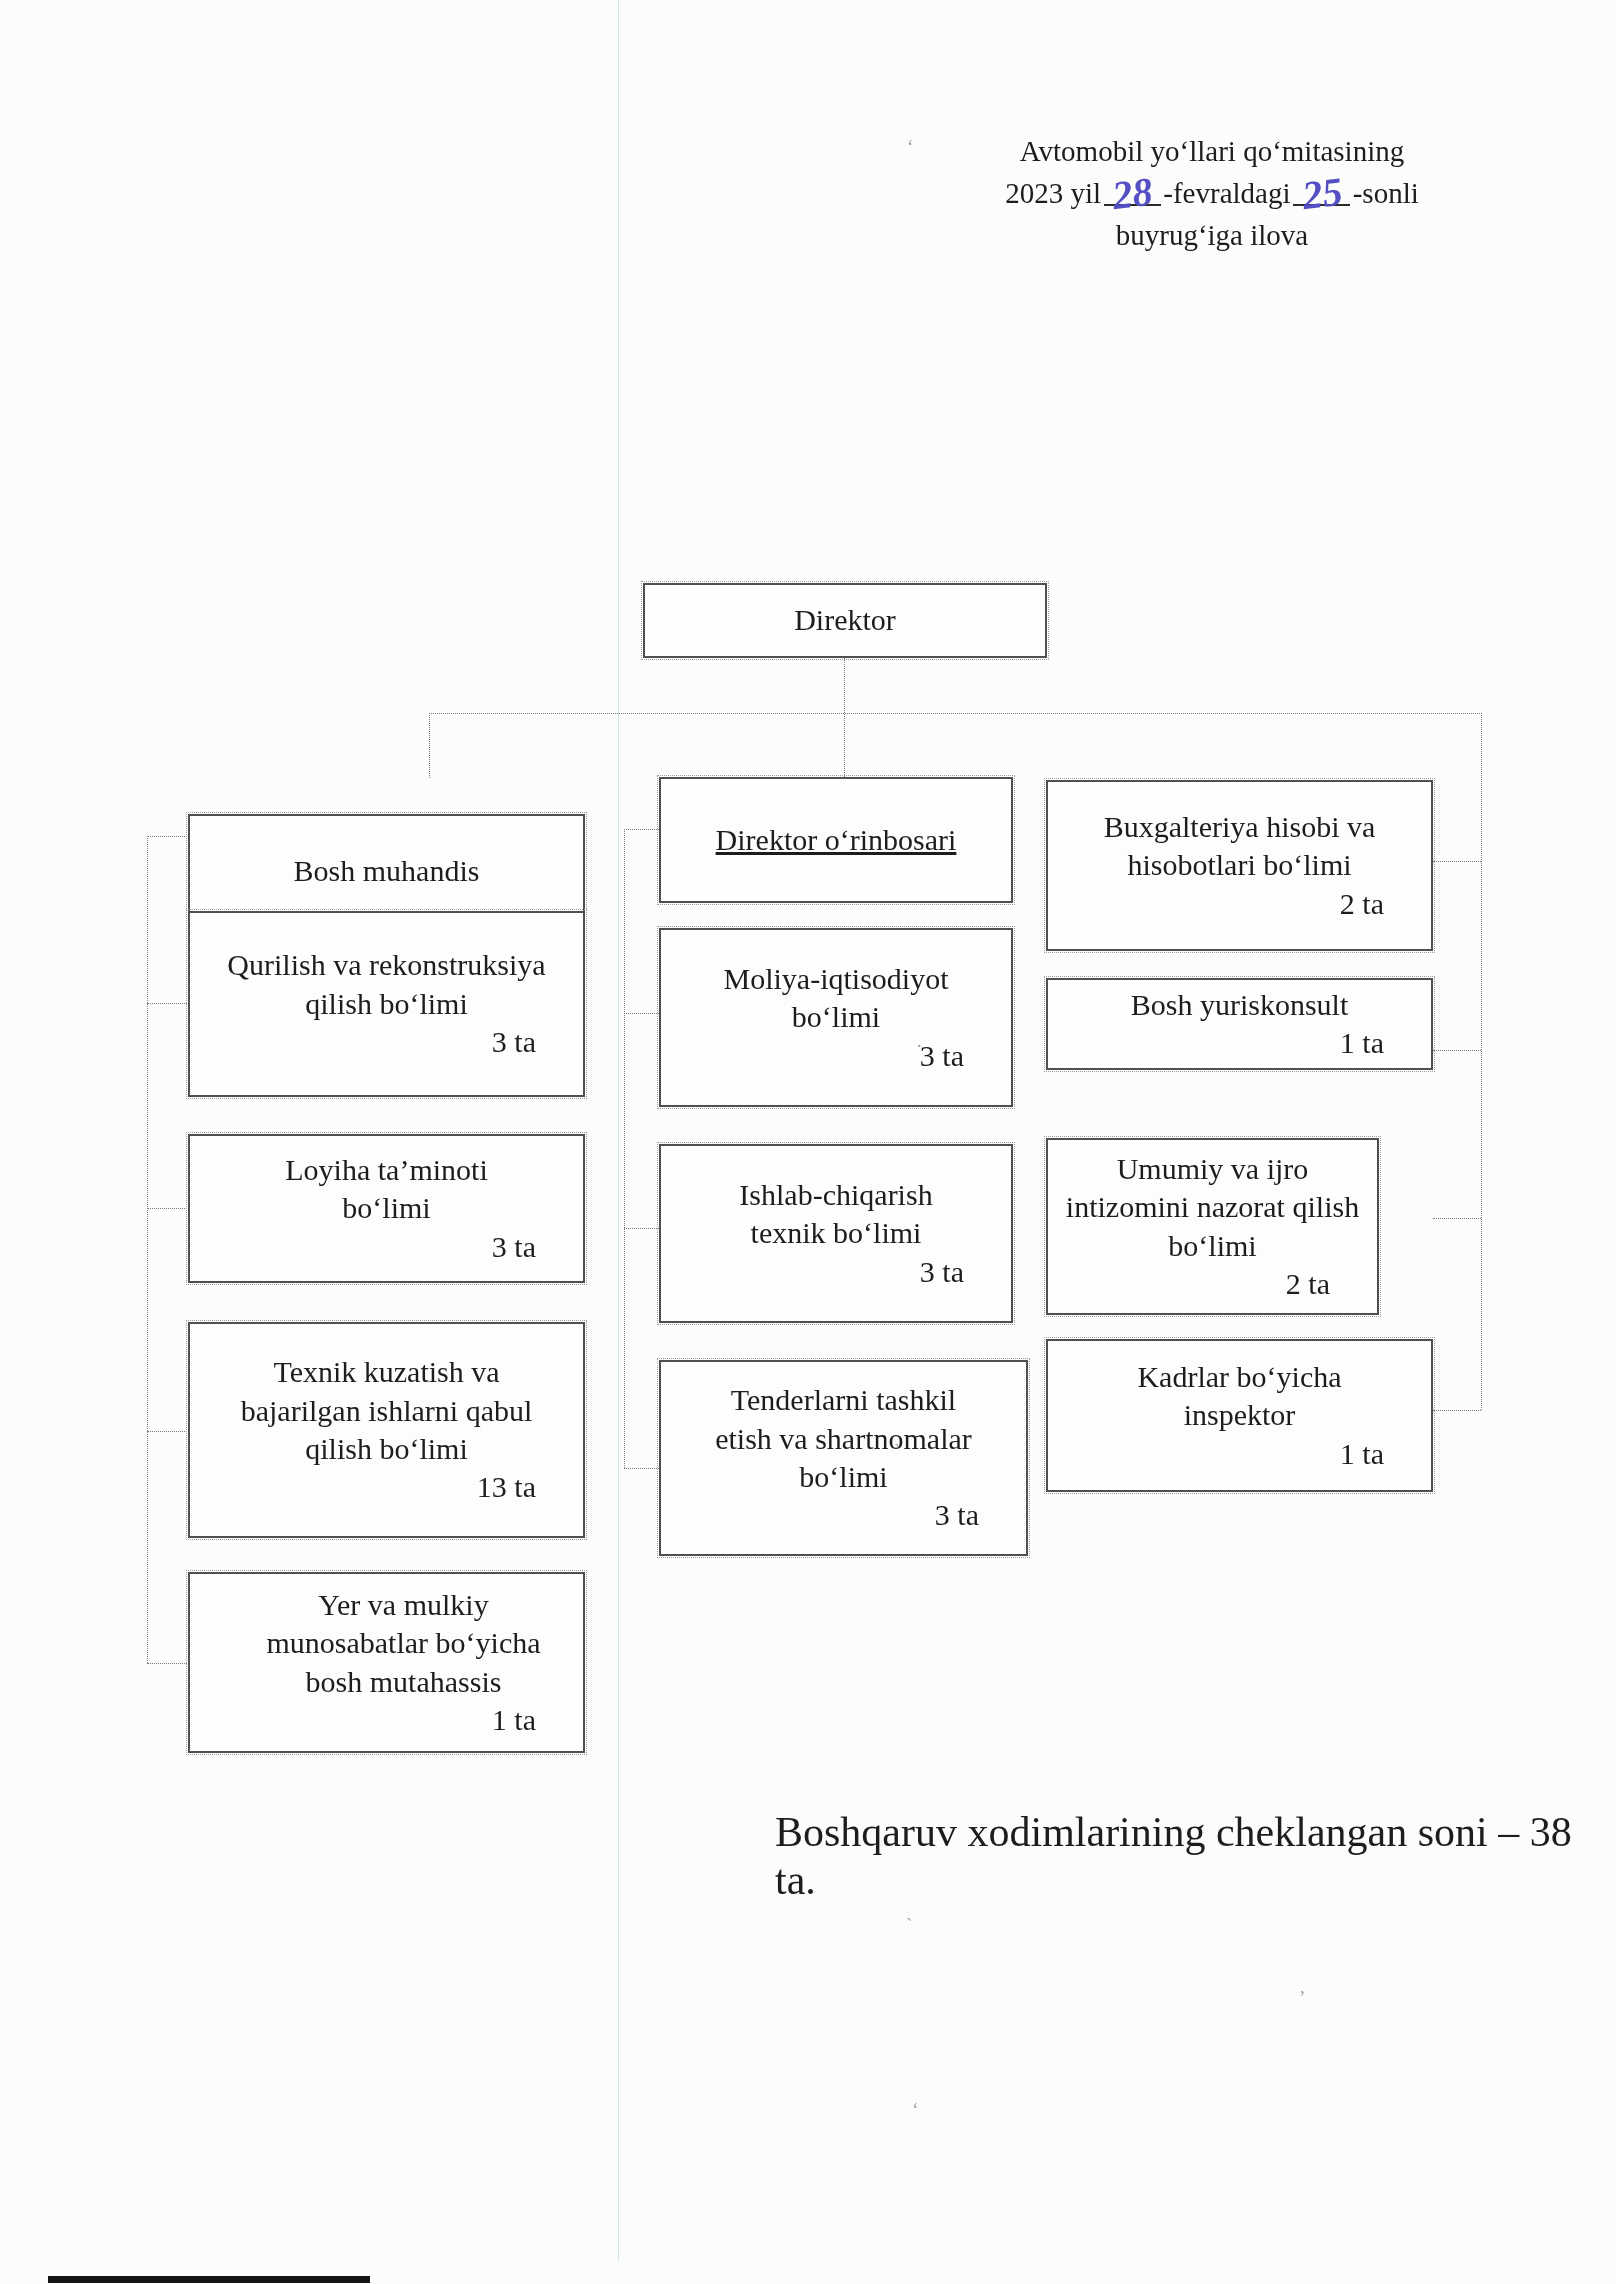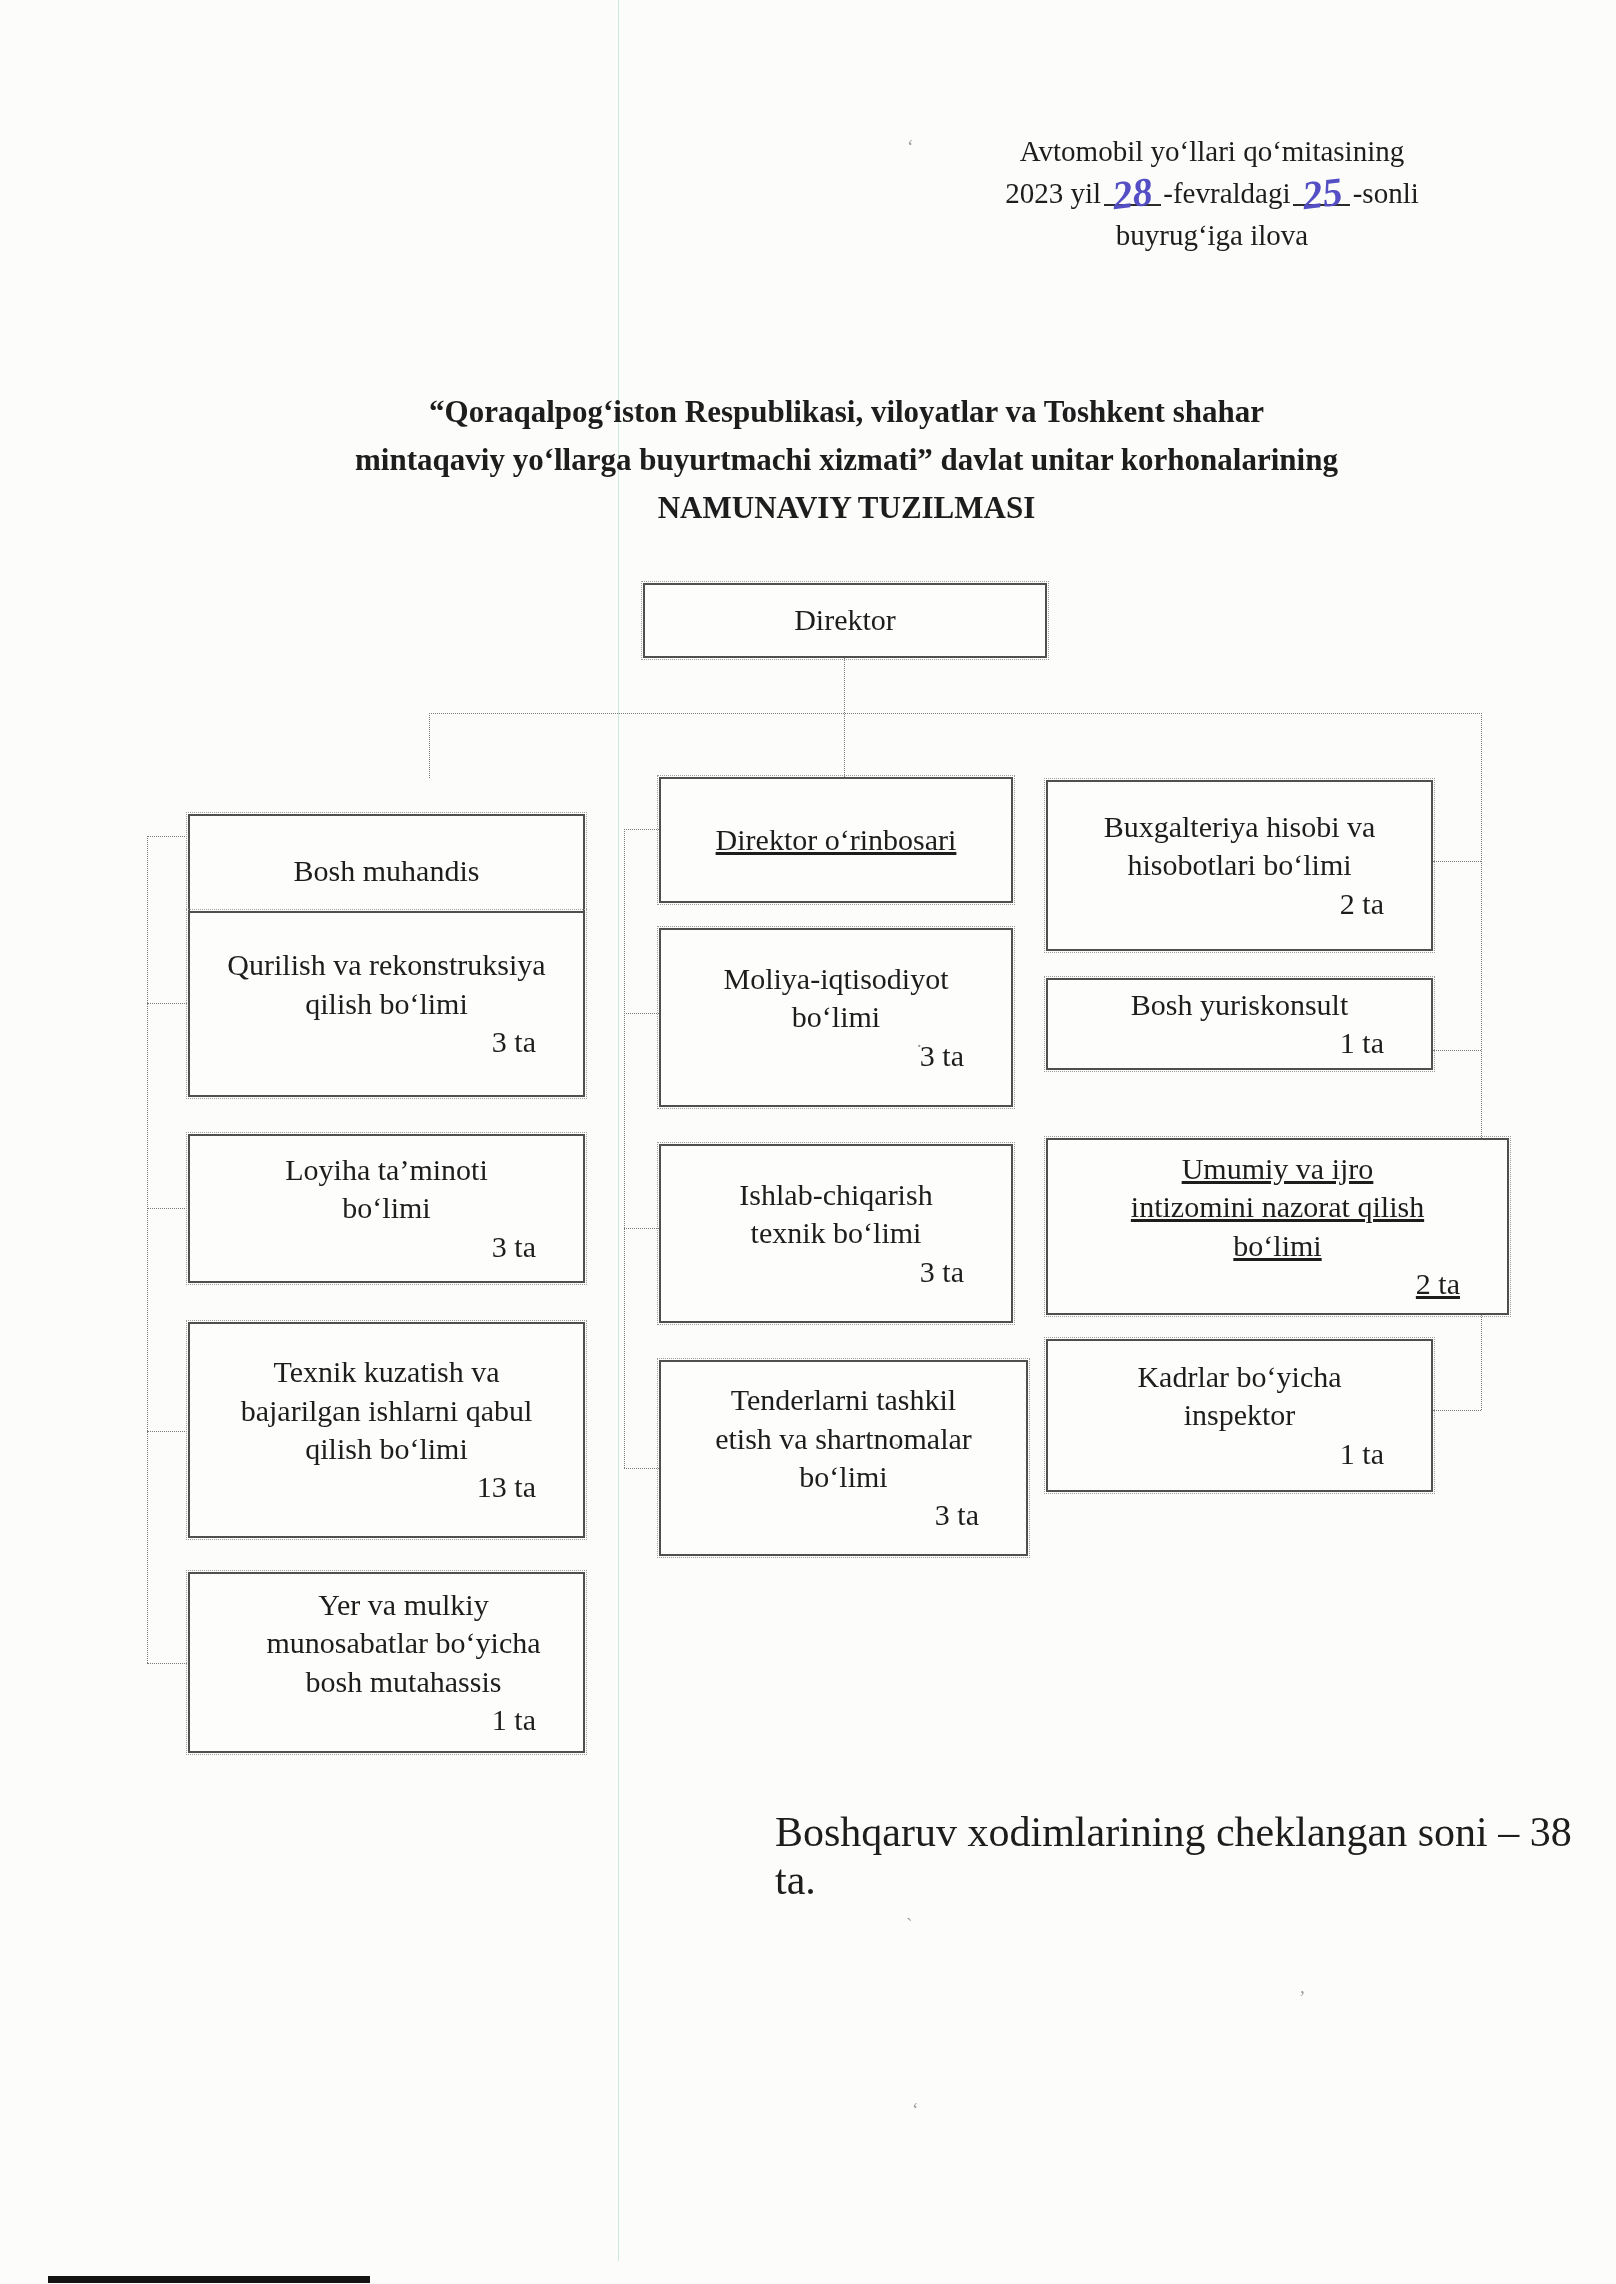--- a/index.html
+++ b/index.html
@@ -41,25 +41,20 @@
   <div class="fold-line"></div>
 
   <div class="annotation">
     <div>Avtomobil yo‘llari qo‘mitasining</div>
     <div>
       <span>2023 yil</span><span class="blank"><span class="hand">28</span></span><span>-fevraldagi</span><span class="blank"><span class="hand">25</span></span><span>-sonli</span>
     </div>
     <div>buyrug‘iga ilova</div>
   </div>
 
-  <div class="doc-title">
-    <div>“Qoraqalpog‘iston Respublikasi, viloyatlar va Toshkent shahar</div>
-    <div>mintaqaviy yo‘llarga buyurtmachi xizmati” davlat unitar korhonalarining</div>
-    <div>NAMUNAVIY TUZILMASI</div>
-  </div>
 
   <div class="hline" style="left:429px;top:713px;width:1053px;"></div>
   <div class="vline" style="left:429px;top:713px;height:65px;"></div>
   <div class="vline" style="left:844px;top:658px;height:119px;"></div>
 
   <div class="vline" style="left:147px;top:836px;height:827px;"></div>
   <div class="hline" style="left:147px;top:836px;width:42px;"></div>
   <div class="hline" style="left:147px;top:1003px;width:42px;"></div>
   <div class="hline" style="left:147px;top:1208px;width:42px;"></div>
   <div class="hline" style="left:147px;top:1431px;width:42px;"></div>
@@ -129,21 +124,21 @@
 
   <div class="box" style="left:1046px;top:780px;width:387px;height:171px;">
     <div>Buxgalteriya hisobi va</div>
     <div>hisobotlari bo‘limi</div>
     <div class="count">2 ta</div>
   </div>
   <div class="box" style="left:1046px;top:978px;width:387px;height:92px;">
     <div>Bosh yuriskonsult</div>
     <div class="count">1 ta</div>
   </div>
-  <div class="box" style="left:1046px;top:1138px;width:463px;height:177px;text-decoration:underline;">
+  <div class="box" style="left:1046px;top:1138px;width:333px;height:177px;">
     <div>Umumiy va ijro</div>
     <div>intizomini nazorat qilish</div>
     <div>bo‘limi</div>
     <div class="count">2 ta</div>
   </div>
   <div class="box" style="left:1046px;top:1339px;width:387px;height:153px;">
     <div>Kadrlar bo‘yicha</div>
     <div>inspektor</div>
     <div class="count">1 ta</div>
   </div>

